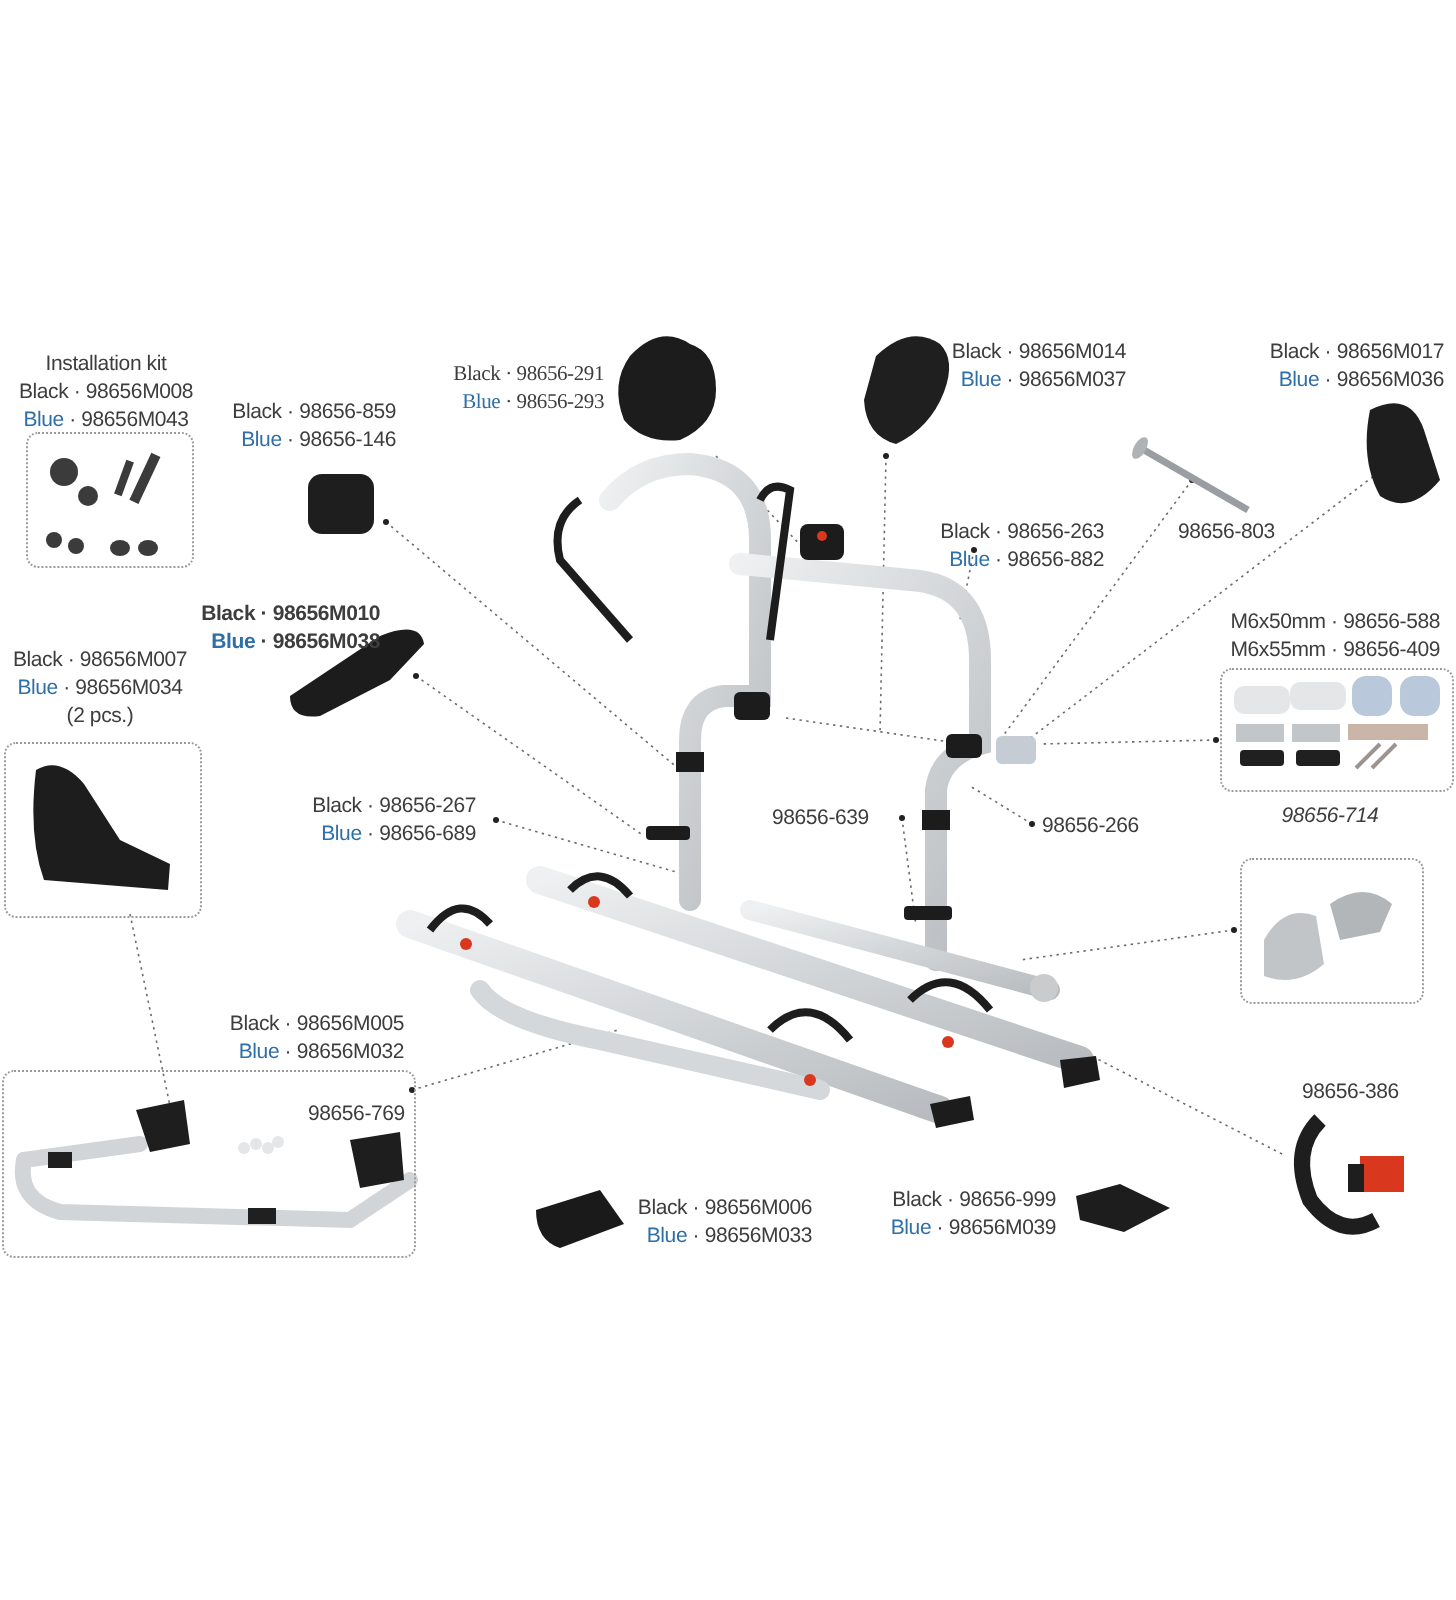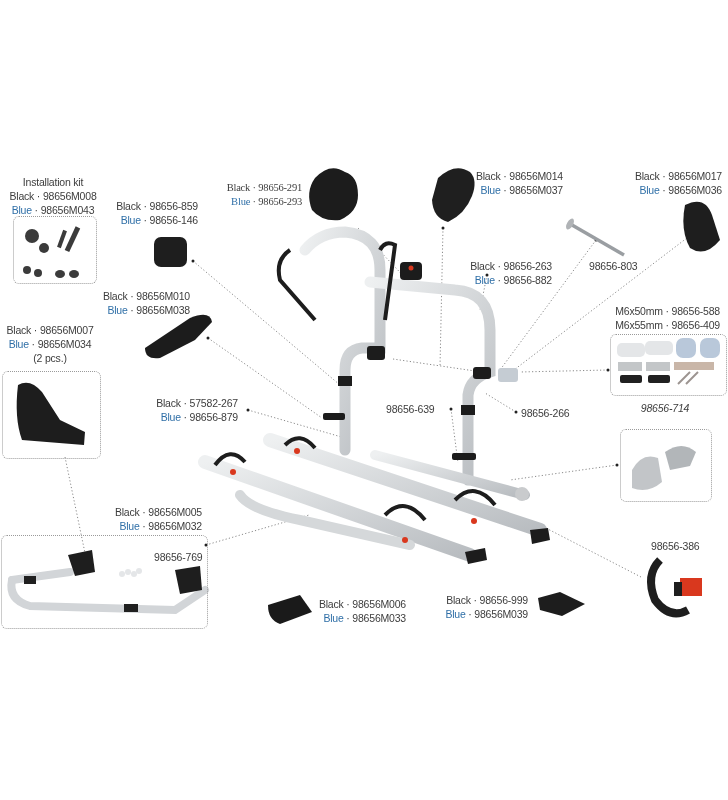--- a/index.html
+++ b/index.html
@@ -223,39 +223,39 @@
 <div class="lbl r" style="left:634px;top:169px;width:88px;">
   <div><span>Black</span><span> · </span><span>98656M017</span></div>
   <div><span class="blue">Blue</span><span> · </span><span>98656M036</span></div>
 </div>
 
 <div class="lbl r" style="left:466px;top:259px;width:86px;">
   <div><span>Black</span><span> · </span><span>98656-263</span></div>
   <div><span class="blue">Blue</span><span> · </span><span>98656-882</span></div>
 </div>
 
-<div class="lbl r" style="left:100px;top:289px;width:90px;">
+<div class="lbl r" style="left:100px;top:300px;width:90px;font-weight:bold;">
   <div><span>Black</span><span> · </span><span>98656M010</span></div>
   <div><span class="blue">Blue</span><span> · </span><span>98656M038</span></div>
 </div>
 
 <div class="lbl c" style="left:5px;top:323px;width:90px;">
   <div><span>Black</span><span> · </span><span>98656M007</span></div>
   <div><span class="blue">Blue</span><span> · </span><span>98656M034</span></div>
   <div>(2 pcs.)</div>
 </div>
 
 <div class="lbl r" style="left:612px;top:304px;width:108px;">
   <div>M6x50mm · 98656-588</div>
   <div>M6x55mm · 98656-409</div>
 </div>
 
 <div class="lbl r" style="left:152px;top:396px;width:86px;">
-  <div><span>Black</span><span> · </span><span>57582-267</span></div>
-  <div><span class="blue">Blue</span><span> · </span><span>98656-879</span></div>
+  <div><span>Black</span><span> · </span><span>98656-267</span></div>
+  <div><span class="blue">Blue</span><span> · </span><span>98656-689</span></div>
 </div>
 
 <div class="lbl" style="left:386px;top:402px;">
   <span>98656-639</span>
 </div>
 
 <div class="lbl" style="left:521px;top:406px;text-align:right;">
   <span>98656-266</span>
 </div>
 

